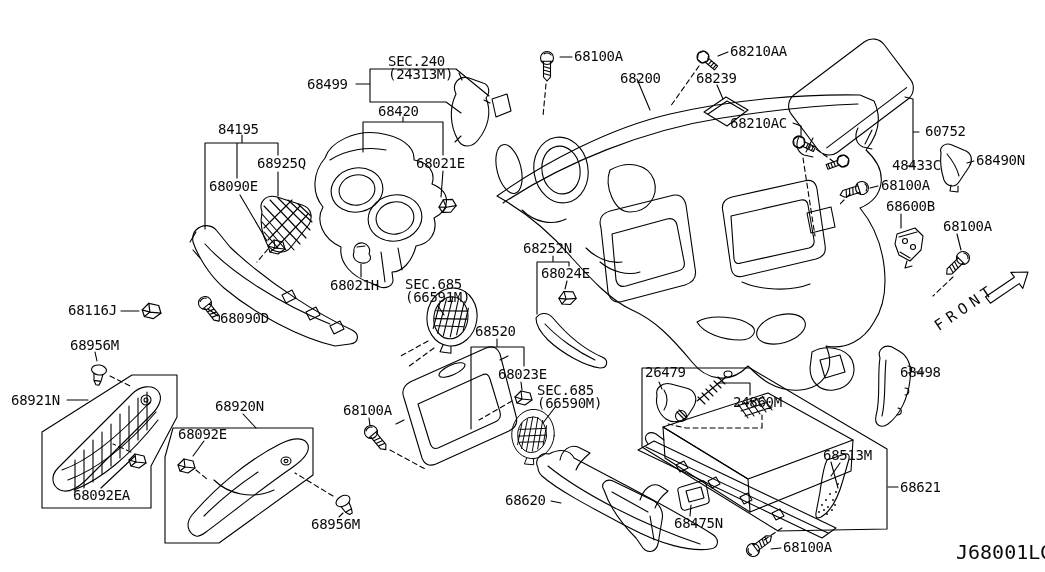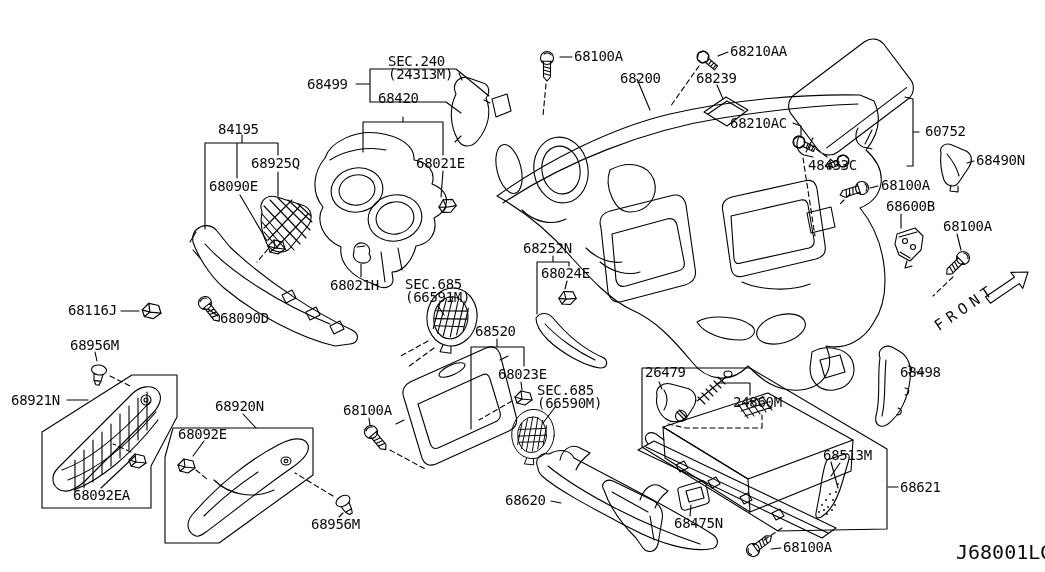--- a/index.html
+++ b/index.html
@@ -280,28 +280,28 @@
 </svg>
 
 <div id="labels-layer">
       <div class="part-label" style="left: 574px; top: 50px;">68100A</div>
       <div class="part-label" style="left: 730px; top: 45px;">68210AA</div>
       <div class="part-label" style="left: 620px; top: 72px;">68200</div>
       <div class="part-label" style="left: 696px; top: 72px;">68239</div>
       <div class="part-label" style="left: 388px; top: 55px;">SEC.240
 (24313M)</div>
       <div class="part-label" style="left: 307px; top: 78px;">68499</div>
-      <div class="part-label" style="left: 378px; top: 92px;">68420</div>
+      <div class="part-label" style="left: 378px; top: 105px;">68420</div>
       <div class="part-label" style="left: 416px; top: 157px;">68021E</div>
       <div class="part-label" style="left: 218px; top: 123px;">84195</div>
-      <div class="part-label" style="left: 251px; top: 157px; text-align: right;">68925Q</div>
+      <div class="part-label" style="left: 257px; top: 157px; text-align: right;">68925Q</div>
       <div class="part-label" style="left: 209px; top: 180px;">68090E</div>
       <div class="part-label" style="left: 730px; top: 117px;">68210AC</div>
       <div class="part-label" style="left: 925px; top: 125px;">60752</div>
-      <div class="part-label" style="left: 808px; top: 159px;">48433C</div>
+      <div class="part-label" style="left: 892px; top: 159px;">48433C</div>
       <div class="part-label" style="left: 976px; top: 154px;">68490N</div>
       <div class="part-label" style="left: 881px; top: 179px;">68100A</div>
       <div class="part-label" style="left: 886px; top: 200px;">68600B</div>
       <div class="part-label" style="left: 943px; top: 220px;">68100A</div>
       <div class="part-label" style="left: 330px; top: 279px;">68021H</div>
       <div class="part-label" style="left: 405px; top: 278px;">SEC.685
 (66591M)</div>
       <div class="part-label" style="left: 523px; top: 242px;">68252N</div>
       <div class="part-label" style="left: 541px; top: 267px;">68024E</div>
       <div class="part-label" style="left: 68px; top: 304px;">68116J</div>

